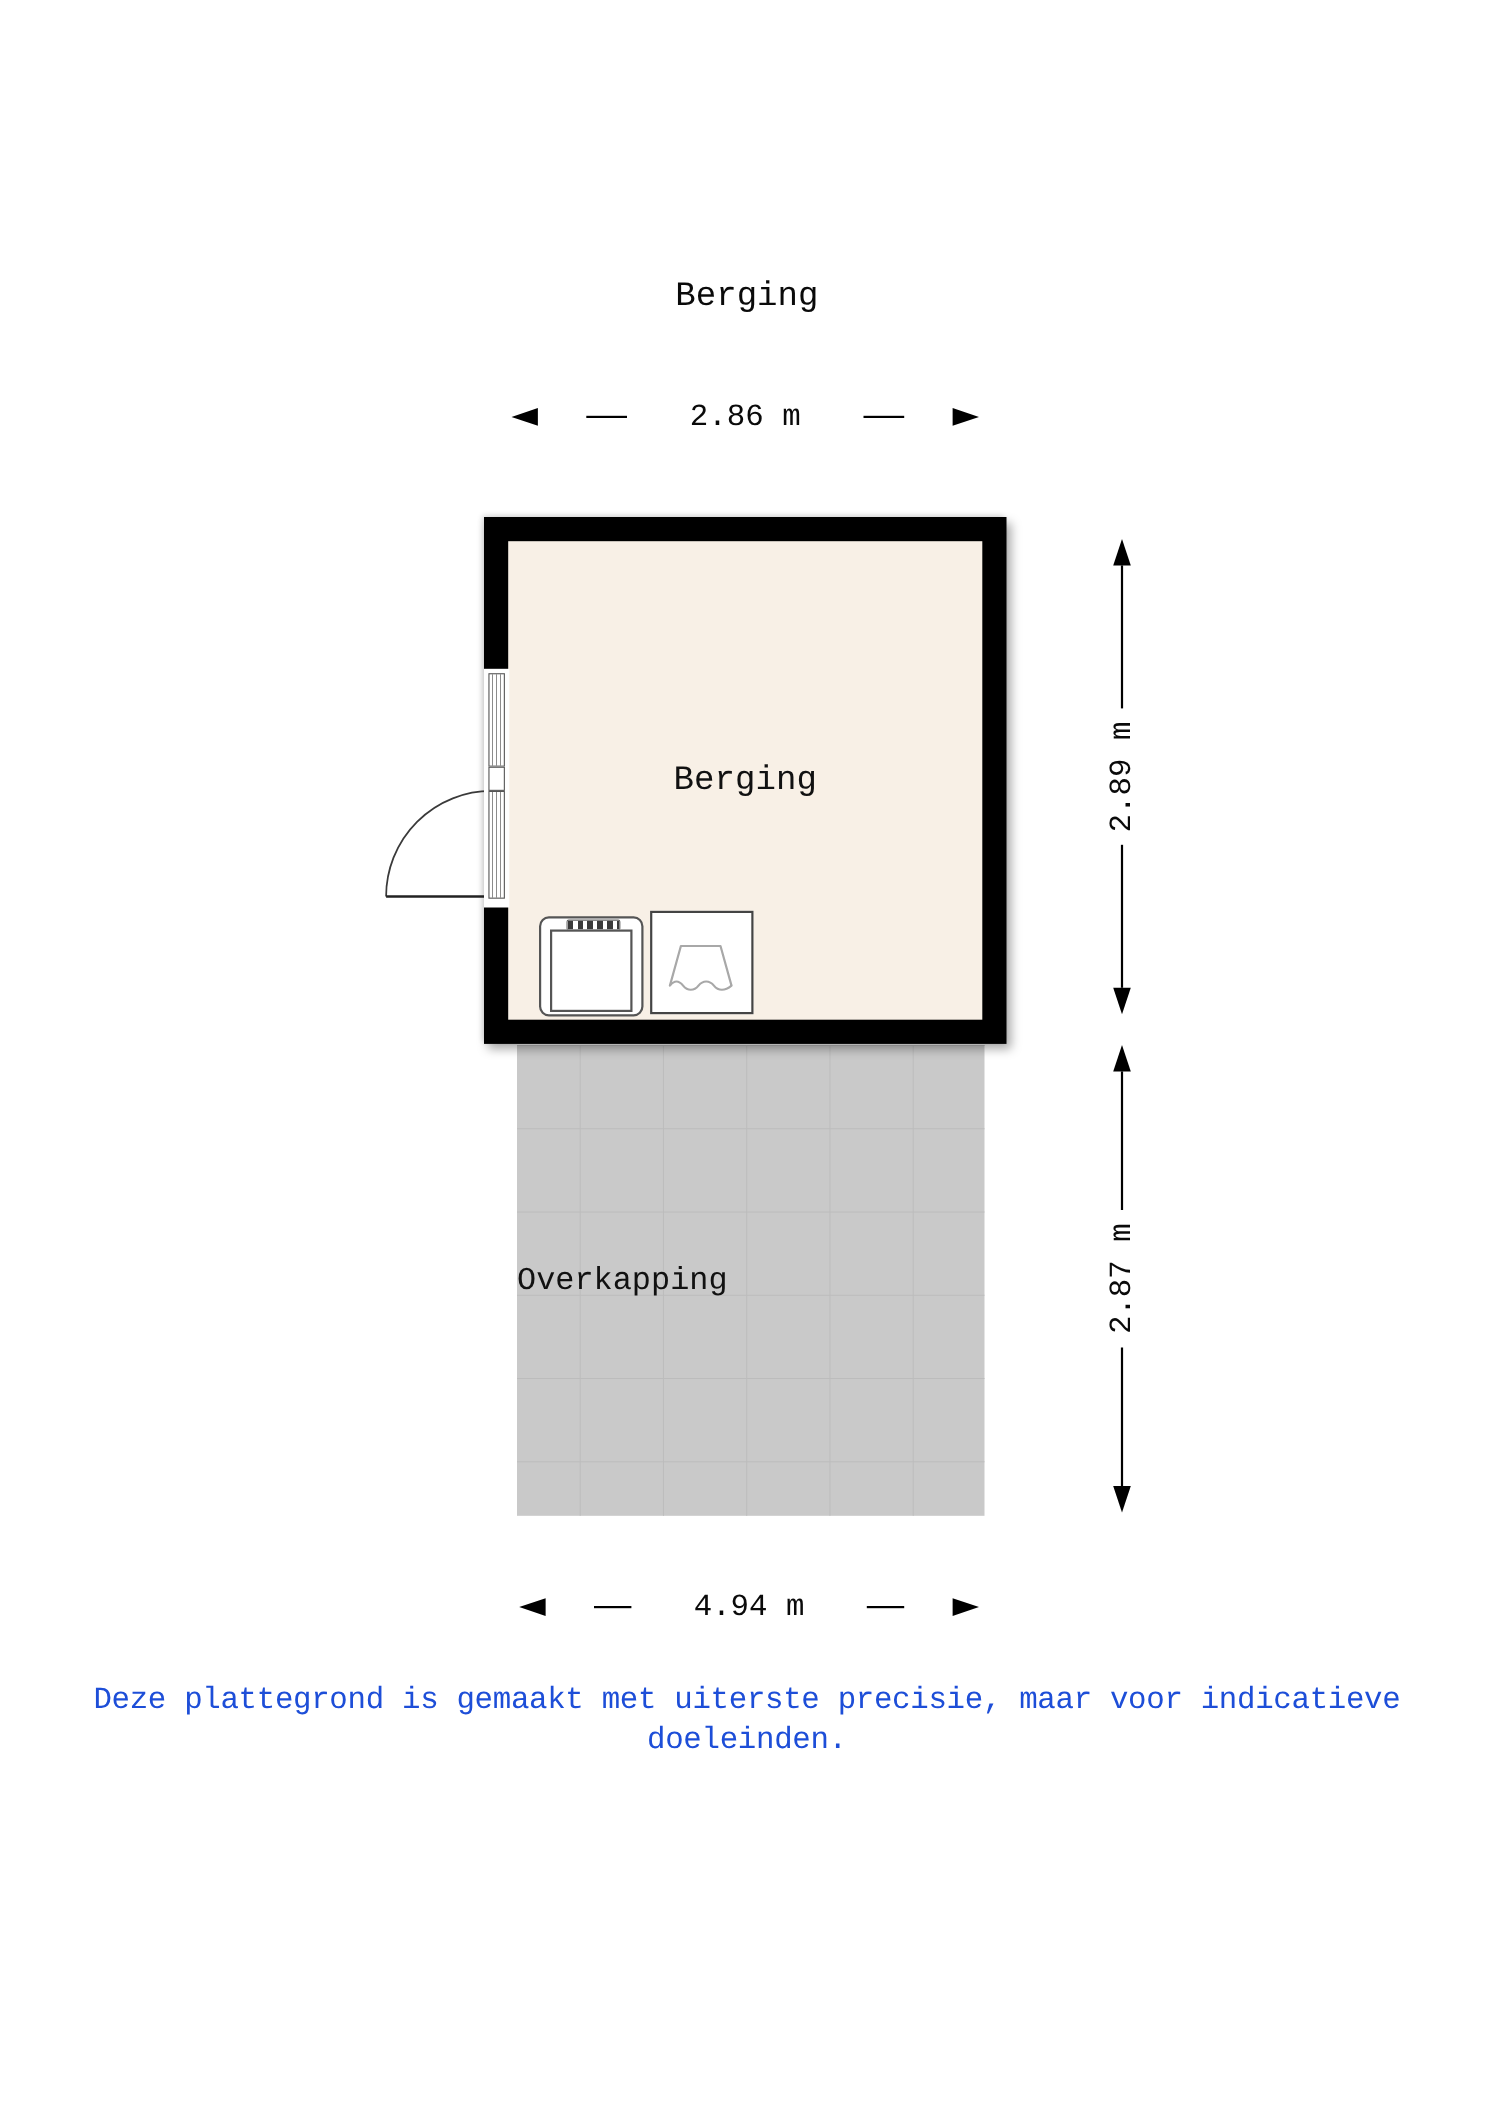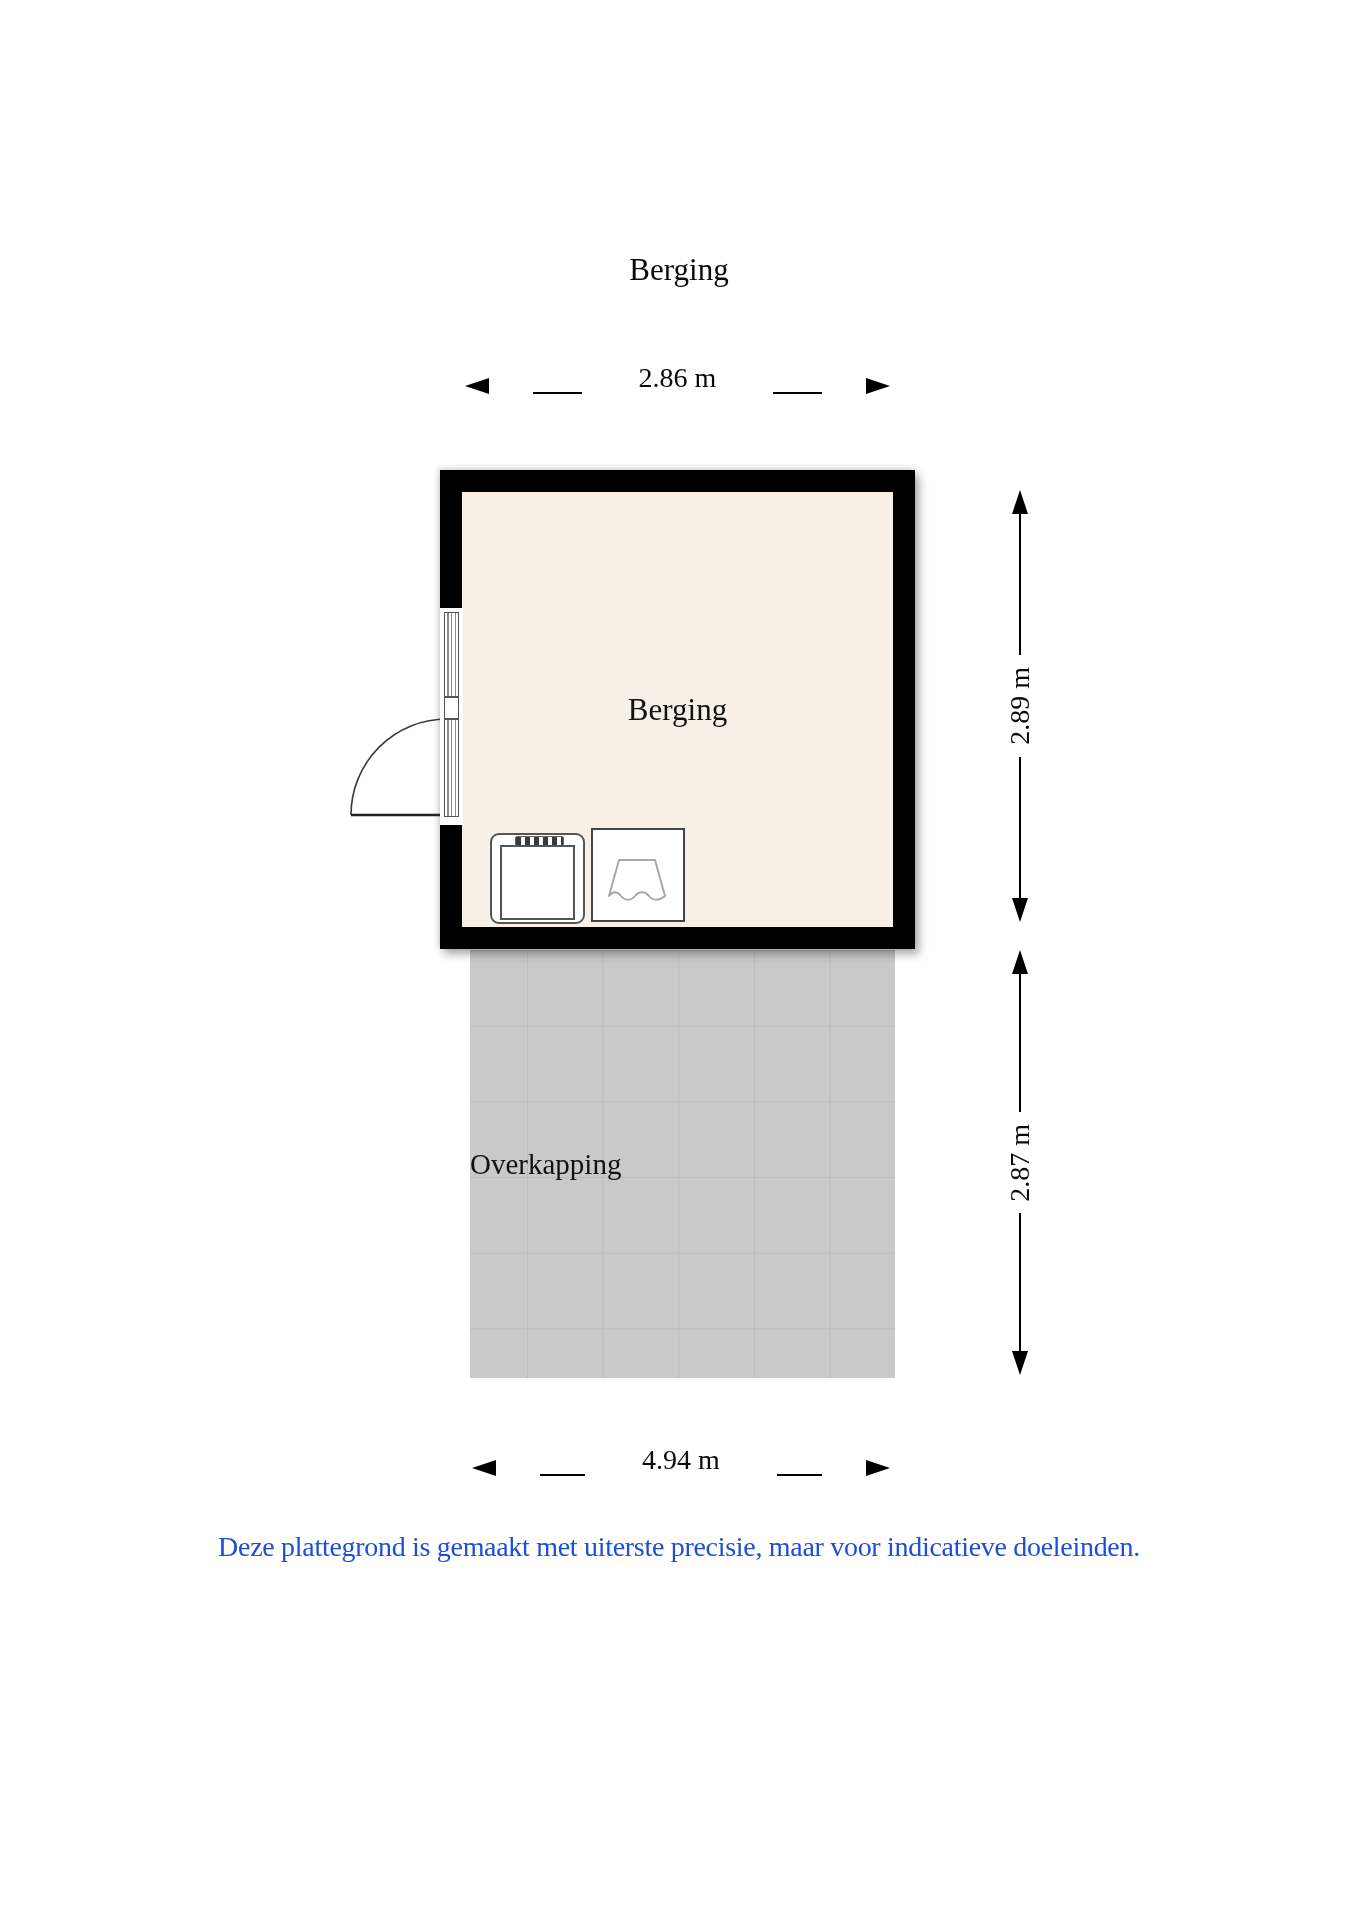--- a/index.html
+++ b/index.html
@@ -1,35 +1,35 @@
 <!DOCTYPE html>
 <html><head>
 <meta charset="utf-8">
 <style>
   html,body { margin:0; padding:0; background:#ffffff; }
   .canvas {
     position:relative; width:1358px; height:1920px;
     background:#ffffff; overflow:hidden;
-    font-family:Liberation Serif, serif;
+    font-family:Liberation Mono, monospace;
     color:#000;
   }
 
   
   .page-title {
     position:absolute; left:0; top:252px; width:100%;
     text-align:center; font-size:31px; color:#0a0a0a;
   }
   .disclaimer {
     position:absolute; left:0; top:1529px; width:100%;
     text-align:center; font-size:28px; line-height:36px; color:#1d4ed8;
     letter-spacing:-0.3px;
   }
 
   
-  .dim-h { position:absolute; display:flex; align-items:flex-end; height:30px;gap:44px; }
+  .dim-h { position:absolute; display:flex; align-items:center; height:30px;gap:44px; }
   .dim-v { position:absolute; display:flex; flex-direction:column; align-items:center; width:30px; }
   .dline   { flex:1; height:0; border-top:2px solid #000; }
   .dline-v { flex:1; width:0;  border-left:2px solid #000; }
   .dlabel   { padding:0 13px; font-size:28px; white-space:nowrap; color:#0a0a0a; }
   .dlabel-v { padding:12px 0; font-size:28px; white-space:nowrap; color:#0a0a0a;
               writing-mode:vertical-rl; transform:rotate(180deg); }
   .ah { width:0; height:0; }
   .ah-left  { border-top:8px solid transparent; border-bottom:8px solid transparent; border-right:24px solid #000; }
   .ah-right { border-top:8px solid transparent; border-bottom:8px solid transparent; border-left:24px solid #000; }
   .ah-up    { border-left:8px solid transparent; border-right:8px solid transparent; border-bottom:24px solid #000; }

